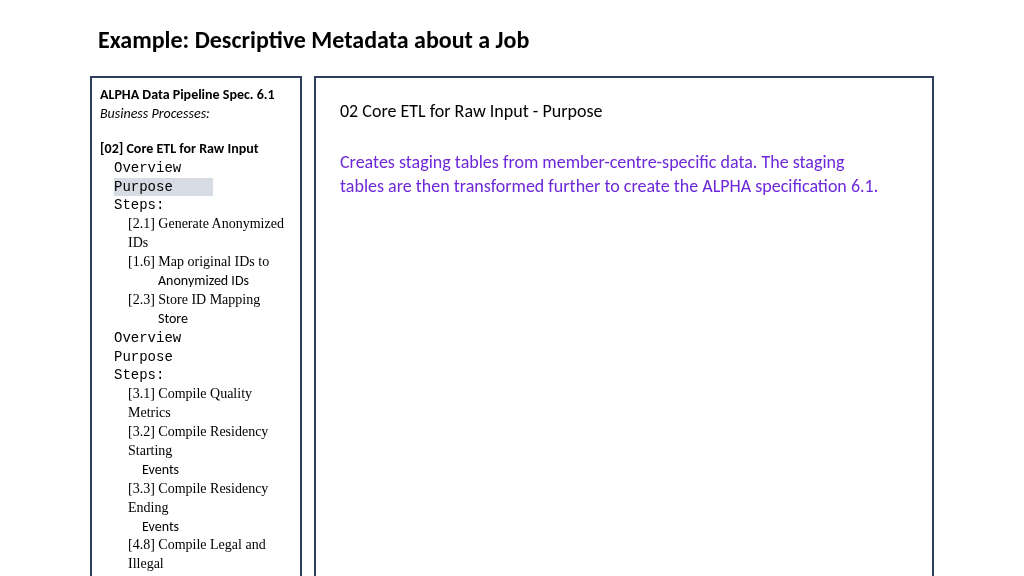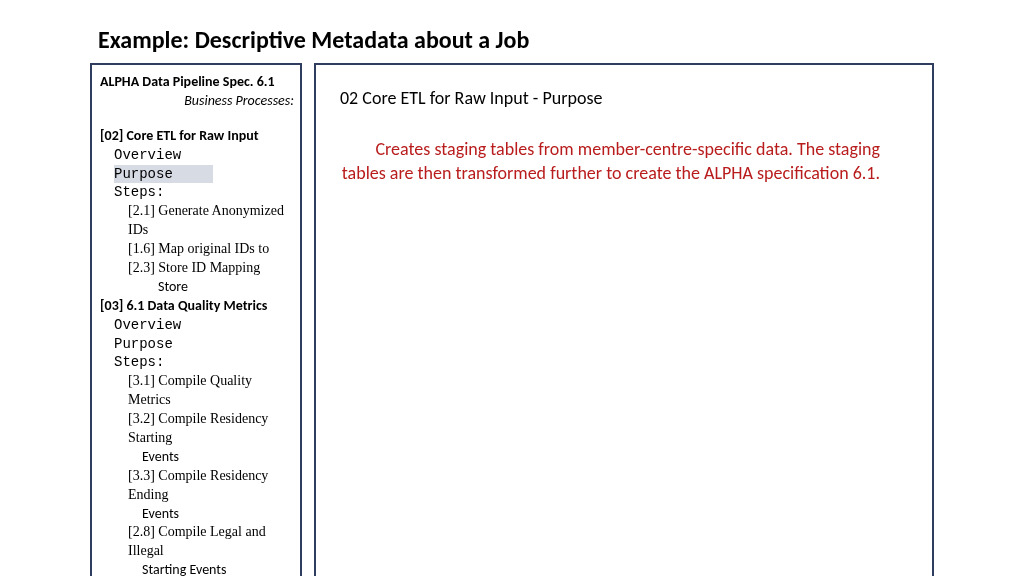--- a/index.html
+++ b/index.html
@@ -7,21 +7,21 @@
       font-family: Calibri, "Segoe UI", Arial, sans-serif;
       background: #fff;
       width: 1024px;
       height: 576px;
       padding: 25px 90px 20px 90px;
     }
     .page-title {
       font-size: 24px;
       font-weight: bold;
       color: #000;
-      margin-bottom: 9px;
+      margin-bottom: 22px;
       margin-left: 8px;
     }
     .panels {
       display: flex;
       gap: 12px;
     }
     .panel {
       border: 2px solid #2f3e5f;
       background: #fff;
     }
@@ -38,76 +38,74 @@
       min-height: 468px;
     }
     .sidebar-title {
       font-weight: bold;
       font-size: 14px;
     }
     .sidebar-subtitle {
       font-style: italic;
       font-size: 14px;
       margin-bottom: 16px;
-      text-align: right;
     }
     .tree-level1 { padding-left: 0; font-weight: bold; }
     .tree-level2 { padding-left: 14px; font-family: Liberation Mono, monospace; }
     .tree-level3 { padding-left: 28px; font-family: Liberation Serif, serif; }
     .tree-wrap1 { padding-left: 58px; }
     .tree-wrap2 { padding-left: 42px; }
     .highlighted {
       background: #d7dbe3;
       display: inline-block;
       padding-right: 40px;
     }
     .content-title {
       font-weight: normal;
       font-size: 18px;
       color: #000;
       margin-bottom: 28px;
     }
     .content-body {
       font-size: 18px;
-      color: #b91c1c;
+      color: #6d28d9;
       line-height: 1.35;
       max-width: 540px;
-      text-align: right;
     }
   </style>
 </head>
 <body>
 
 <div class="page-title">Example: Descriptive Metadata about a Job</div>
 
 <div class="panels">
 
   <div class="panel left-panel">
     <div class="sidebar-title">ALPHA Data Pipeline Spec. 6.1</div>
     <div class="sidebar-subtitle">Business Processes:</div>
 
     <div class="tree-level1">[02] Core ETL for Raw Input</div>
     <div class="tree-level2">Overview</div>
     <div class="tree-level2"><span class="highlighted">Purpose</span></div>
     <div class="tree-level2">Steps:</div>
     <div class="tree-level3">[2.1] Generate Anonymized IDs</div>
     <div class="tree-level3">[1.6] Map original IDs to</div>
+    <div class="tree-wrap1">Anonymized IDs</div>
     <div class="tree-level3">[2.3] Store ID Mapping</div>
     <div class="tree-wrap1">Store</div>
 
-    <div class="tree-level1">[03] 6.1 Data Quality Metrics</div>
     <div class="tree-level2">Overview</div>
     <div class="tree-level2">Purpose</div>
     <div class="tree-level2">Steps:</div>
     <div class="tree-level3">[3.1] Compile Quality Metrics</div>
     <div class="tree-level3">[3.2] Compile Residency Starting</div>
     <div class="tree-wrap2">Events</div>
     <div class="tree-level3">[3.3] Compile Residency Ending</div>
     <div class="tree-wrap2">Events</div>
-    <div class="tree-level3">[2.8] Compile Legal and Illegal</div>
+    <div class="tree-level3">[4.8] Compile Legal and Illegal</div>
     <div class="tree-wrap2">Starting Events</div>
   </div>
 
   <div class="panel right-panel">
     <div class="content-title">02 Core ETL for Raw Input - Purpose</div>
     <div class="content-body">Creates staging tables from member-centre-specific data. The staging tables are then transformed further to create the ALPHA specification 6.1.</div>
   </div>
 
 </div>
 

